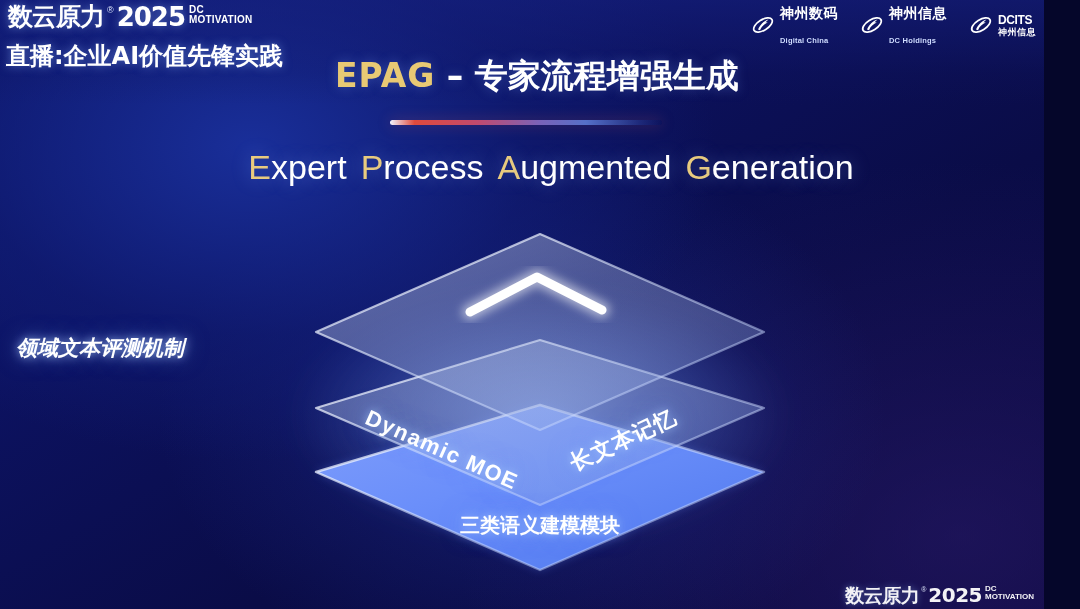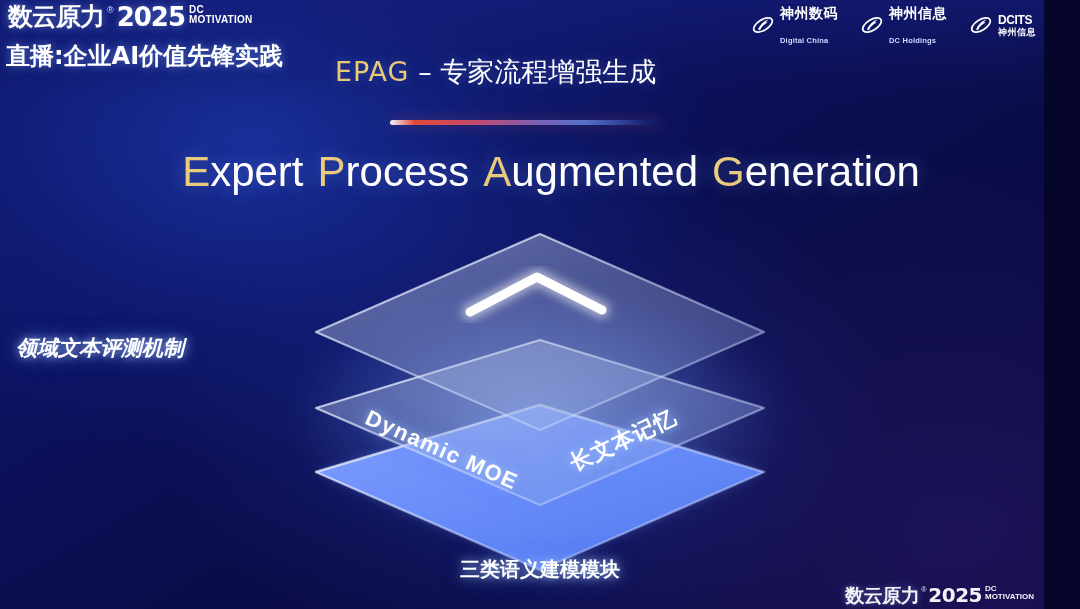--- a/index.html
+++ b/index.html
@@ -27,21 +27,21 @@
   .bm-year{ font-size:26px; font-weight:700; color:#ffffff; line-height:26px; letter-spacing:-1px;
     font-family:"DejaVu Sans","Liberation Sans",sans-serif; text-shadow:0 0 8px rgba(150,190,255,.5); }
   .bm-sub{ display:flex; flex-direction:column; margin-left:1px; margin-top:1px; }
   .bm-dc{ font-size:10px; font-weight:700; color:#ffffff; line-height:9px; letter-spacing:.2px; }
   .bm-mot{ font-size:10px; font-weight:600; color:#ffffff; line-height:11px; letter-spacing:.2px; }
 
   .live-line{ position:absolute; left:6px; top:40px; font-size:24px; font-weight:700; color:#ffffff;
     letter-spacing:0px; text-shadow:0 0 10px rgba(140,180,255,.55);
     font-family:"DejaVu Sans","Liberation Sans",sans-serif; white-space:nowrap; }
 
-  .slide-title{ position:absolute; left:335px; top:54px; font-size:27px; font-weight:400;
+  .slide-title{ position:absolute; left:335px; top:54px; font-size:33px; font-weight:700;
     white-space:nowrap; font-family:"DejaVu Sans","Liberation Sans",sans-serif;
     text-shadow:0 0 12px rgba(120,160,255,.35); }
   .slide-title .gold{ color:#e8c974; letter-spacing:1px; }
   .slide-title .wht{ color:#ffffff; }
 
   
   .logos{ position:absolute; right:8px; top:6px; display:flex; align-items:center; gap:22px; }
   .logo{ display:flex; align-items:center; gap:5px; }
   .logo-glyph{ width:24px; height:24px; flex:0 0 24px; }
   .logo-text{ display:flex; flex-direction:column; line-height:1; }
@@ -52,36 +52,36 @@
   .lt-cn-sm{ font-size:9px; font-weight:700; color:#ffffff; margin-top:2px; letter-spacing:.5px;
     font-family:"DejaVu Sans","Liberation Sans",sans-serif; }
 
   
   .divider{ position:absolute; left:390px; top:120px; width:272px; height:5px; border-radius:3px;
     background:linear-gradient(90deg,#f0f4ff 0%,#e04a3c 9%,#c24a6e 32%,#7a63b8 55%,#5570c8 72%,rgba(60,80,170,.35) 92%,rgba(40,55,140,0) 100%);
     box-shadow:0 0 14px rgba(200,90,90,.35); }
 
   
   .headline{ position:absolute; left:0; top:148px; width:1080px; text-align:center;
-    font-size:42px; font-weight:500; white-space:nowrap;
+    font-size:34px; font-weight:500; white-space:nowrap;
     font-family:"Liberation Sans","DejaVu Sans",sans-serif;
     text-shadow:0 0 18px rgba(130,170,255,.40);padding-left:36px; }
   .headline .cap{ color:#e9cb7e; }
   .headline .rest{ color:#ffffff; }
   .headline .w{ margin-right:14px; }
 
   
   .stack{ position:absolute; left:0; top:0; width:1080px; height:609px; pointer-events:none; }
   .stack svg{ display:block; }
 
   .layer-label{ position:absolute; white-space:nowrap; color:#ffffff; font-weight:700;
     font-family:"DejaVu Sans","Liberation Sans",sans-serif;
     text-shadow:0 0 10px rgba(170,205,255,.85),0 0 22px rgba(120,160,255,.5); }
   #lbl-top{ left:16px; width:1080px; text-align:left; top:334px; font-size:21px;font-style:italic; }
-  #lbl-bottom{ left:0; width:1080px; text-align:center; top:512px; font-size:20px;margin-top:44px; }
+  #lbl-bottom{ left:0; width:1080px; text-align:center; top:512px; font-size:20px; }
   #lbl-moe{ left:372px; top:405px; font-size:22px; font-weight:600;
     transform:rotate(24deg); transform-origin:left top; letter-spacing:1.5px;
     font-family:"Liberation Sans","DejaVu Sans",sans-serif; }
   #lbl-mem{ left:565px; top:451px; font-size:22px; font-weight:700;
     transform:rotate(-25deg); transform-origin:left top; letter-spacing:1px; }
 
   
   .watermark{ position:absolute; right:10px; bottom:4px; display:flex; align-items:flex-start; gap:2px;
     opacity:.95; }
   .wm-cn{ font-size:19px; font-weight:700; color:#ffffff; line-height:20px; letter-spacing:-.5px;

